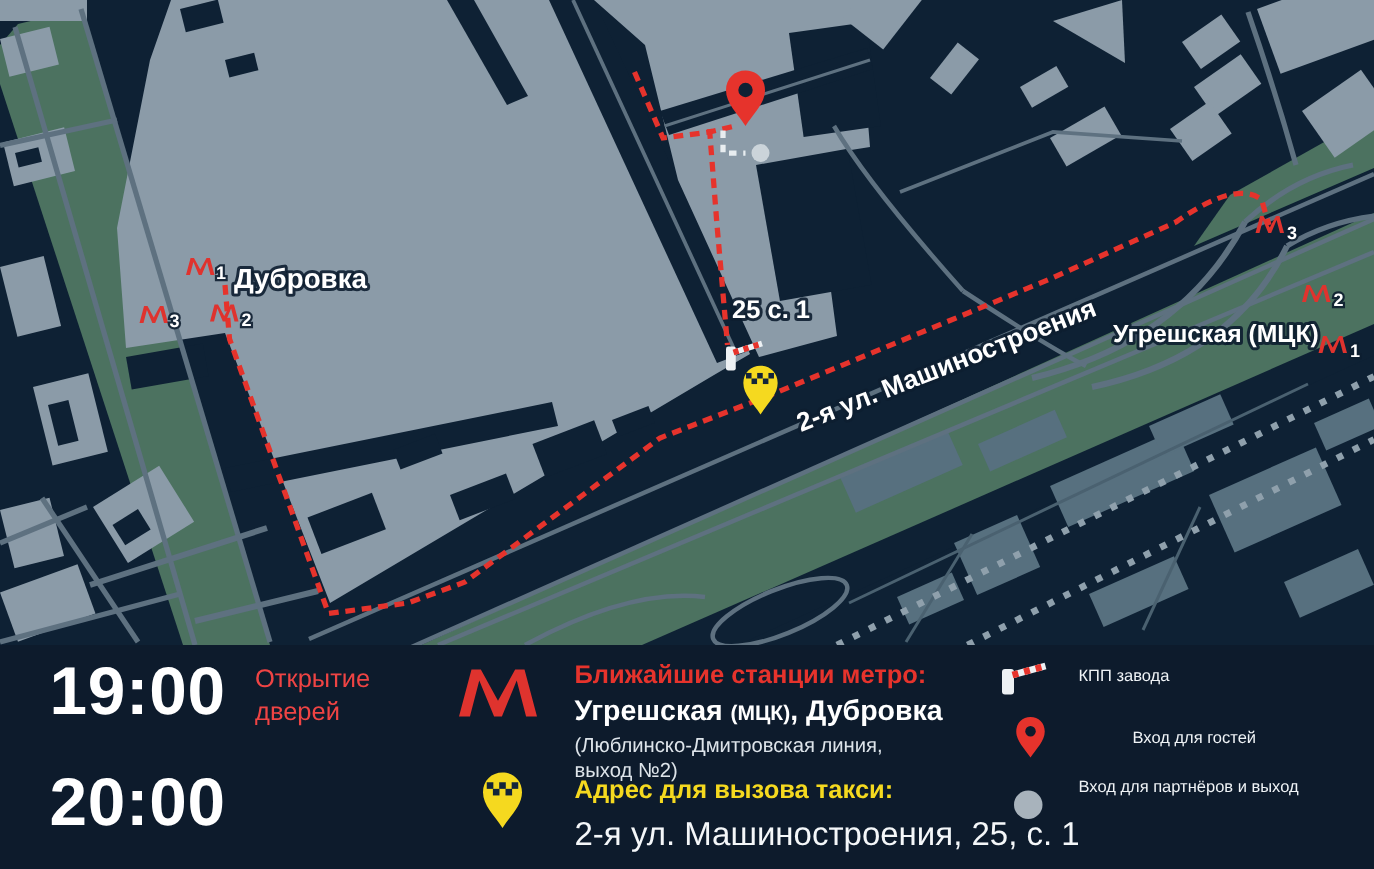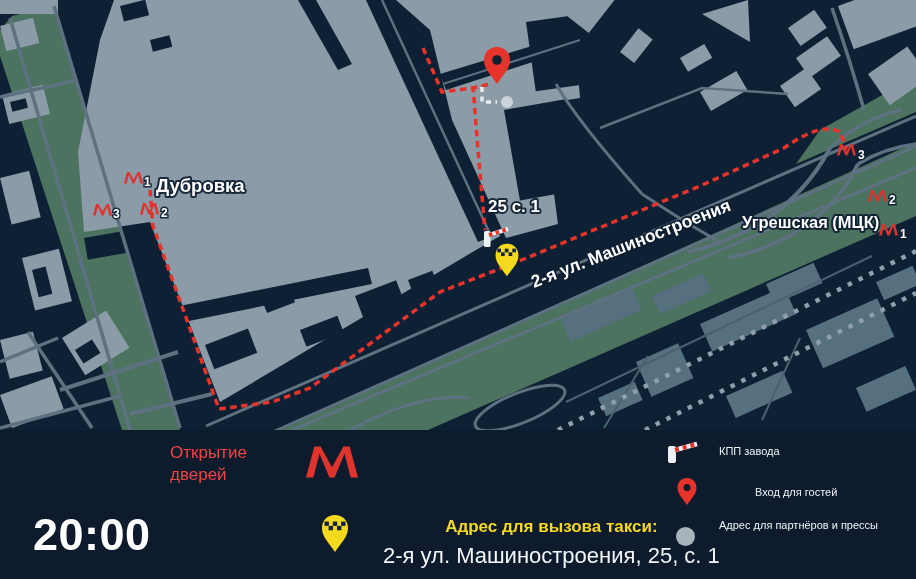--- a/index.html
+++ b/index.html
@@ -7,21 +7,21 @@
     width:916px;height:579px;position:relative;overflow:hidden;
     background:#0C1A2B;font-family:"Liberation Sans",sans-serif;
     -webkit-font-smoothing:antialiased;
   }
   .map-wrap{position:absolute;left:0;top:0;width:916px;height:430px;}
   .panel{position:absolute;left:0;top:430px;width:916px;height:149px;background:#0D1B2C;}
   .abs{position:absolute;}
   .time{font-size:45px;font-weight:bold;color:#FFFFFF;letter-spacing:.5px;line-height:1;}
   .sched-label{font-size:17px;color:#ef4444;line-height:1.32;width:110px;}
   .head-red{font-size:17px;font-weight:bold;color:#E6332C;line-height:1.1;}
-  .head-yellow{font-size:17px;font-weight:bold;color:#F5D91F;line-height:1.1;text-align:center;}
+  .head-yellow{font-size:17px;font-weight:bold;color:#F5D91F;line-height:1.1;}
   .stations{font-size:19px;font-weight:bold;color:#FFFFFF;margin-top:4px;white-space:nowrap;}
   .stations .small-caps{font-size:14px;font-weight:bold;}
   .line-details{font-size:13.5px;color:#DDE4EA;line-height:1.25;margin-top:3px;}
   .address{font-size:22px;color:#F4F7F9;margin-top:6px;white-space:nowrap;}
   .legend-label{font-size:11px;color:#EFF3F6;line-height:1.3;}
   .wrap175{width:178px;}
   .partner-dot{width:19px;height:19px;border-radius:50%;background:#A8B3BC;}
   svg text.map-label{font-family:"Liberation Sans",sans-serif;font-weight:bold;fill:#FFFFFF;
     stroke:rgba(13,30,48,.9);stroke-width:4px;paint-order:stroke;stroke-linejoin:round;}
   svg text.m-num{font-family:"Liberation Sans",sans-serif;font-weight:bold;font-size:12px;fill:#FFFFFF;
@@ -218,29 +218,38 @@
 
   <text class="map-label" x="156" y="192" font-size="18.5">Дубровка</text>
   <text class="map-label" x="742" y="228" font-size="16.5">Угрешская (МЦК)</text>
   <text class="map-label" x="488" y="212" font-size="17">25 с. 1</text>
   <text class="map-label" x="534" y="288" font-size="17.5" transform="rotate(-21.5 534 288)">2-я ул. Машиностроения</text>
 </svg>
 </div>
 
 <div class="panel">
 
+  <div class="abs time" style="left:33px;top:8px;">19:00</div>
   <div class="abs sched-label" style="left:170px;top:12px;">Открытие дверей</div>
   <div class="abs time" style="left:33px;top:82px;">20:00</div>
 
   <div class="abs" style="left:306px;top:16px;">
     <svg width="52" height="32" viewBox="0 0 100 60">
         <polygon points="16,0 28,0 50,40 72,0 84,0 100,60 86,60 74,14 55,60 45,60 26,14 14,60 0,60" fill="#DF332E"></polygon>
       </svg>
   </div>
 
+  <div class="abs" style="left:383px;top:11px;">
+    <div class="head-red">Ближайшие станции метро:</div>
+    <div class="stations"><span>Угрешская </span><span class="small-caps">(МЦК)</span><span>, Дубровка</span></div>
+    <div class="line-details">
+      <div>(Люблинско-Дмитровская линия,</div>
+      <div>выход №2)</div>
+    </div>
+  </div>
 
   <div class="abs" style="left:320px;top:84px;">
     <svg width="30" height="42" viewBox="-15 -16 30 42">
       <path d="M0,22 C-5.5,13.5 -13,7 -13,-1.8 C-13,-9.8 -7.2,-15 0,-15 C7.2,-15 13,-9.8 13,-1.8 C13,7 5.5,13.5 0,22 Z" fill="#F5D91F"></path>
       <g fill="#13243A">
         <rect x="-10.5" y="-8.5" width="4.4" height="4.4"></rect>
         <rect x="-2.2" y="-8.5" width="4.4" height="4.4"></rect>
         <rect x="6.1" y="-8.5" width="4.4" height="4.4"></rect>
         <rect x="-6.4" y="-4.1" width="4.4" height="4.4"></rect>
         <rect x="2" y="-4.1" width="4.4" height="4.4"></rect>
@@ -264,15 +273,15 @@
 
   <div class="abs" style="left:677px;top:48px;">
     <svg width="20" height="28" viewBox="-10 -11 20 28">
       <path d="M0,16 C-4,10 -9.5,5 -9.5,-1.3 C-9.5,-7.2 -5.3,-11 0,-11 C5.3,-11 9.5,-7.2 9.5,-1.3 C9.5,5 4,10 0,16 Z" fill="#E6332C"></path>
       <circle cx="0" cy="-1.5" r="3.5" fill="#0D1B2C"></circle>
     </svg>
   </div>
   <div class="abs legend-label" style="left:719px;top:55px;margin-left:36px;">Вход для гостей</div>
 
   <div class="abs partner-dot" style="left:676px;top:97px;"></div>
-  <div class="abs legend-label wrap175" style="left:719px;top:88px;">Адрес для партнёров и прессы</div>
+  <div class="abs legend-label wrap175" style="left:719px;top:88px;">Вход для партнёров и выход</div>
 
 </div>
 
 </body></html>

